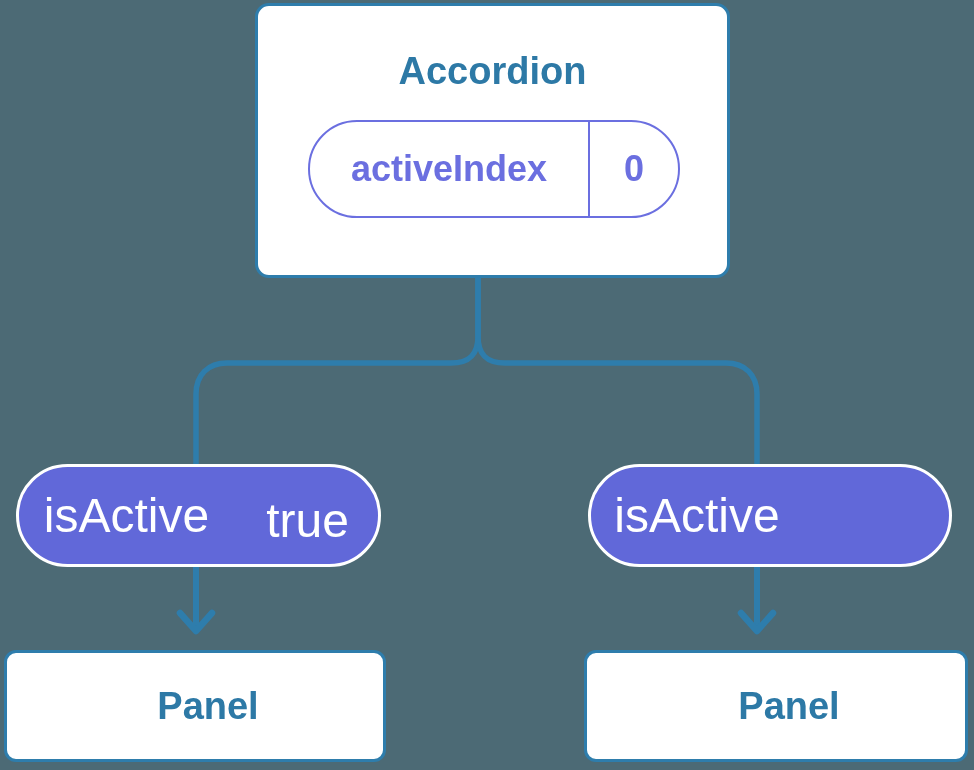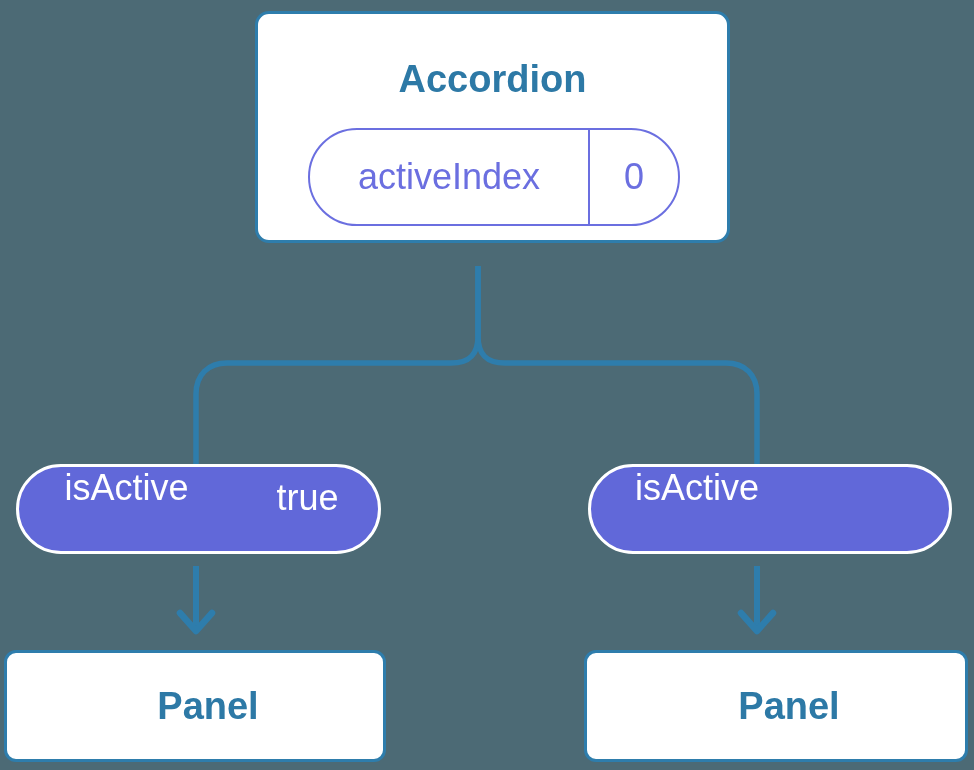--- a/index.html
+++ b/index.html
@@ -38,24 +38,23 @@
     stroke-linejoin: round;
   }
   .node {
     position: absolute;
     box-sizing: border-box;
     background: var(--node-fill, #FFFFFF);
     z-index: 1;
   }
   .accordion-node {
     left: 255px; top: 3px;
-    width: 475px; height: 232px;
+    width: 475px; height: 275px;
     border: 3px solid var(--line-blue, #2E7DAC);
     border-radius: 14px;
-    margin-top: 8px;
   }
   .acc-title {
     position: absolute;
     left: 0; right: 0; top: 45px;
     text-align: center;
     font-size: 38px;
     font-weight: 600;
     line-height: 1.1;
     color: var(--text-blue, #2D79A6);
   }
@@ -70,40 +69,41 @@
     align-items: stretch;
     overflow: hidden;
     background: var(--node-fill, #FFFFFF);
     color: var(--pill-purple-text, #6B6FE0);
     font-size: 36px;
   }
   .state-pill .cell {
     display: flex;
     align-items: center;
     justify-content: center;
+    font-weight: bold;
   }
   .state-pill .cell.name { flex: 0 0 278px; }
   .state-pill .cell.value { flex: 1 1 auto; }
   .state-pill .divider {
     flex: 0 0 2px;
     background: var(--pill-purple-text, #6B6FE0);
   }
   .prop-pill {
     position: absolute;
     top: 464px;
-    height: 90px;
+    height: 103px;
     box-sizing: border-box;
     background: var(--pill-purple, #6168D9);
     border: 3px solid var(--pill-text, #FFFFFF);
     border-radius: 52px;
     display: flex;
-    align-items: flex-start;
+    align-items: center;
     overflow: hidden;
     color: var(--pill-text, #FFFFFF);
-    font-size: 36px;
+    font-size: 48px;
     z-index: 1;
   }
   .prop-pill .cell {
     display: flex;
     align-items: center;
     justify-content: center;
   }
   .prop-pill .divider {
     flex: 0 0 3px;
     background: var(--pill-text, #FFFFFF);

